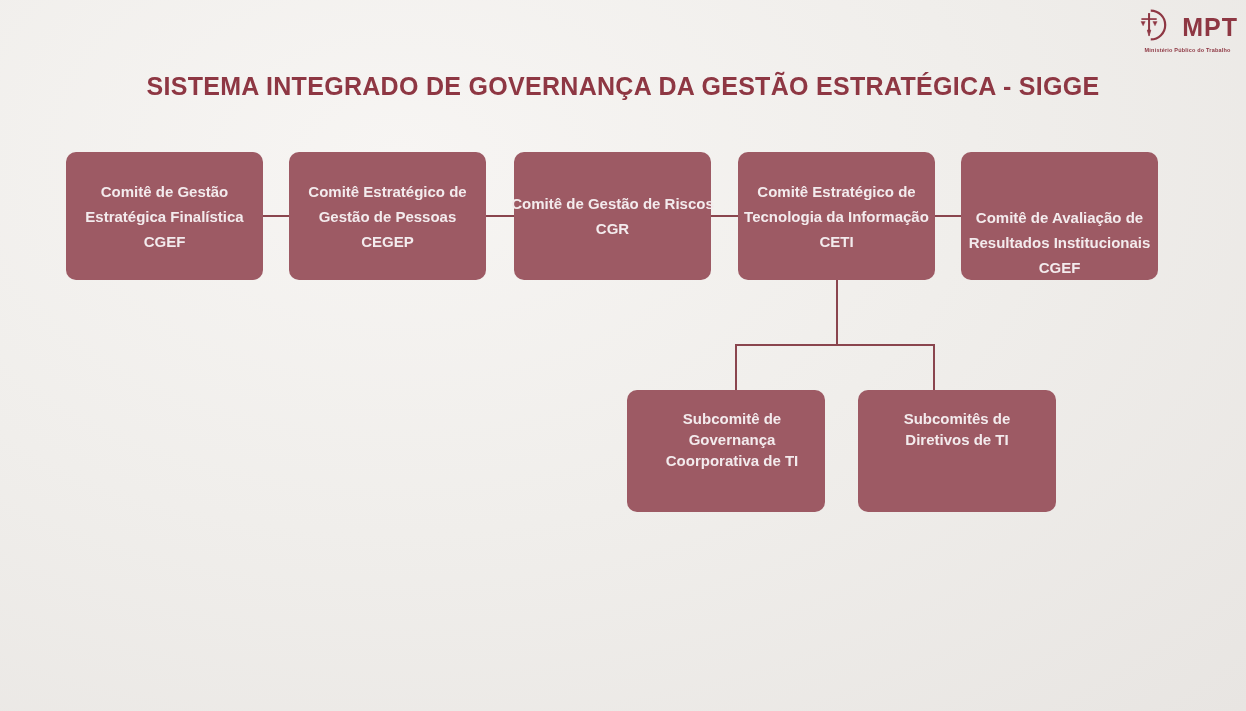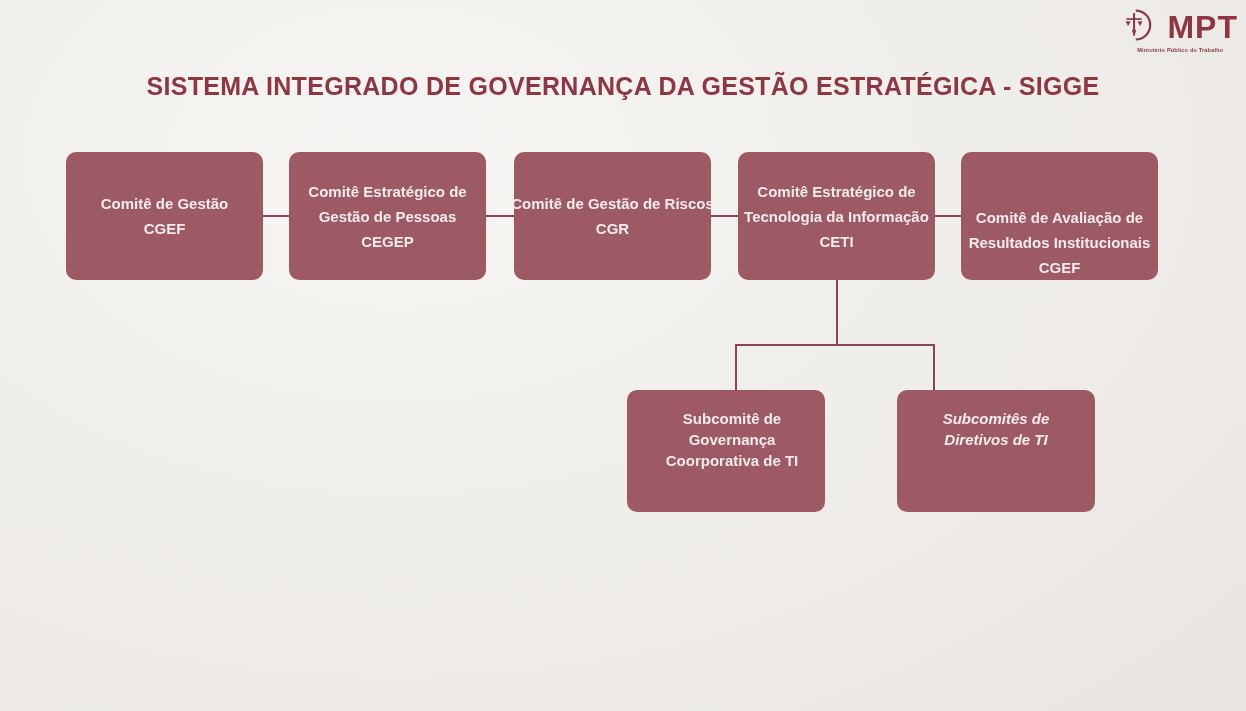--- a/index.html
+++ b/index.html
@@ -27,21 +27,21 @@
     align-items: center;
   }
   .logo-row {
     display: flex;
     align-items: center;
     gap: 1px;
   }
   .logo-acronym {
     color: var(--brand, #8e3743);
     font-weight: 700;
-    font-size: 32px;
+    font-size: 25px;
     letter-spacing: 1px;
     line-height: 1;
     margin-left: 8px;
   }
   .logo-subtitle {
     color: var(--brand, #8e3743);
     font-weight: 700;
     font-size: 5.5px;
     margin-top: 1px;
     letter-spacing: 0.2px;
@@ -88,21 +88,21 @@
 
   .sub-box {
     top: 390px;
     width: 198px;
     height: 122px;
     justify-content: flex-start;
     padding-top: 18px;
   }
   .sub-box .bl { line-height: 21px; }
   .s0 { left: 627px; padding-left: 12px; }
-  .s1 { left: 897px; font-style: italic; }
+  .s1 { left: 858px; }
 
   
   .conn {
     position: absolute;
     background: var(--line-color, #8a454e);
   }
   .conn.h { height: 2px; }
   .conn.v { width: 2px; }
   .r1 { top: 215px; left: 263px; width: 26px; }
   .r2 { top: 215px; left: 486px; width: 28px; }
@@ -157,20 +157,21 @@
       </span>
       <span class="logo-acronym">MPT</span>
     </div>
     <div class="logo-subtitle">Ministério Público do Trabalho</div>
   </div>
 
   <div class="page-title">SISTEMA INTEGRADO DE GOVERNANÇA DA GESTÃO ESTRATÉGICA - SIGGE</div>
 
   <div class="box row-box c0">
     <div class="bl">Comitê de Gestão</div>
+    <div class="bl">Estratégica Finalística</div>
     <div class="bl">CGEF</div>
   </div>
   <div class="box row-box c1">
     <div class="bl">Comitê Estratégico de</div>
     <div class="bl">Gestão de Pessoas</div>
     <div class="bl">CEGEP</div>
   </div>
   <div class="box row-box c2">
     <div class="bl">Comitê de Gestão de Riscos</div>
     <div class="bl">CGR</div>

